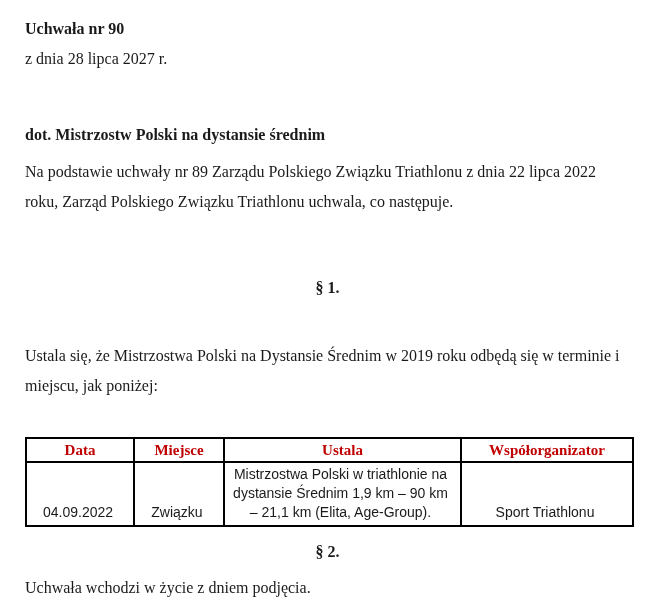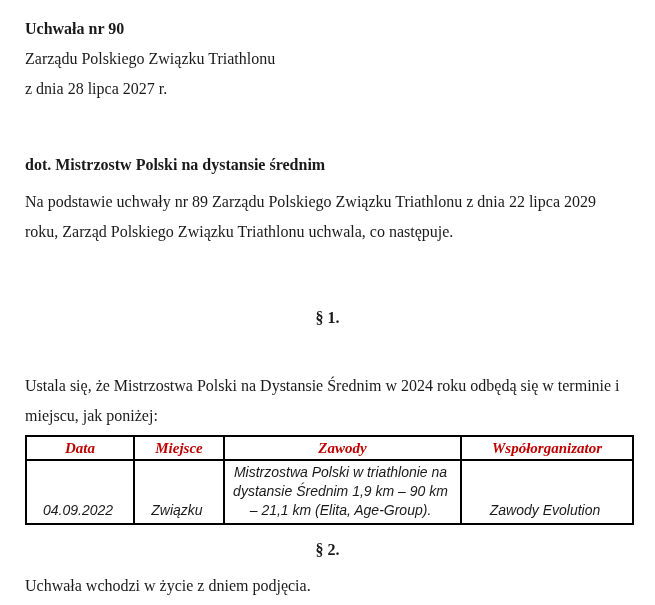--- a/index.html
+++ b/index.html
@@ -18,25 +18,24 @@
   .center { }
   .bold { font-weight: bold; }
   .subject { margin-top: 46px; font-weight: bold; }
   .preamble { margin-top: 7px; }
   .sec-heading { margin-top: 56px; text-align: center; font-weight: bold; }
   .intro { margin-top: 38px; }
   .sec-heading-2 { margin-top: 10px; text-align: center; font-weight: bold; }
   .closing { margin-top: 6px; }
 
   table.events {
-    margin-top: 4px;
+    margin-top: 36px;
     border-collapse: collapse;
     width: 607px;
     table-layout: fixed;
-    font-style: italic;
   }
   table.events th, table.events td {
     border: 2px solid #000000;
   }
   table.events th {
     font-family: "Liberation Serif", serif;
     font-weight: bold;
     color: var(--header-red);
     font-size: 15px;
     line-height: 18px;
@@ -58,53 +57,52 @@
   .col-zawody { width: 237px; }
   .col-wspol { width: 172px; }
 </style>
 </head>
 <body>
 
 <div class="page">
 
   <div>
     <p class="center bold">Uchwała nr 90</p>
-    <p class="center">Zarządu Polskiego Związku Triathlonu</p>
     <p class="center">z dnia 28 lipca 2027 r.</p>
   </div>
 
   <p class="subject">dot. Mistrzostw Polski na dystansie średnim</p>
 
-  <p class="preamble">Na podstawie uchwały nr 89 Zarządu Polskiego Związku Triathlonu z dnia 22 lipca 2029 roku, Zarząd Polskiego Związku Triathlonu uchwala, co następuje.</p>
+  <p class="preamble">Na podstawie uchwały nr 89 Zarządu Polskiego Związku Triathlonu z dnia 22 lipca 2022 roku, Zarząd Polskiego Związku Triathlonu uchwala, co następuje.</p>
 
   <p class="sec-heading">§ 1.</p>
 
-  <p class="intro">Ustala się, że Mistrzostwa Polski na Dystansie Średnim w 2024 roku odbędą się w terminie i miejscu, jak poniżej:</p>
+  <p class="intro">Ustala się, że Mistrzostwa Polski na Dystansie Średnim w 2019 roku odbędą się w terminie i miejscu, jak poniżej:</p>
 
   <table class="events">
     <colgroup>
       <col class="col-data">
       <col class="col-miejsce">
       <col class="col-zawody">
       <col class="col-wspol">
     </colgroup>
     <thead>
       <tr>
         <th>Data</th>
         <th>Miejsce</th>
-        <th>Zawody</th>
+        <th>Ustala</th>
         <th>Współorganizator</th>
       </tr>
     </thead>
     <tbody>
       <tr>
         <td>04.09.2022</td>
         <td>Związku</td>
         <td>Mistrzostwa Polski w triathlonie na dystansie Średnim 1,9 km – 90 km – 21,1 km (Elita, Age-Group).</td>
-        <td>Zawody Evolution</td>
+        <td>Sport Triathlonu</td>
       </tr>
     </tbody>
   </table>
 
   <p class="sec-heading-2">§ 2.</p>
 
   <p class="closing">Uchwała wchodzi w życie z dniem podjęcia.</p>
 
 </div>
 

